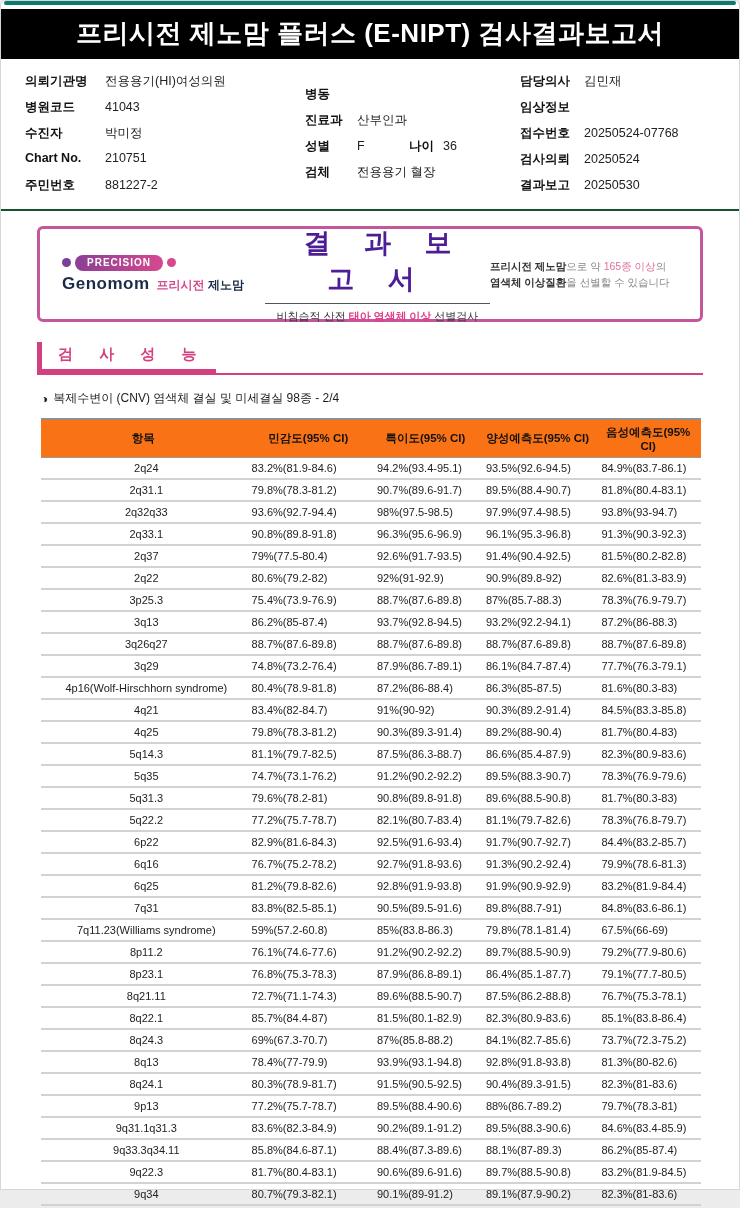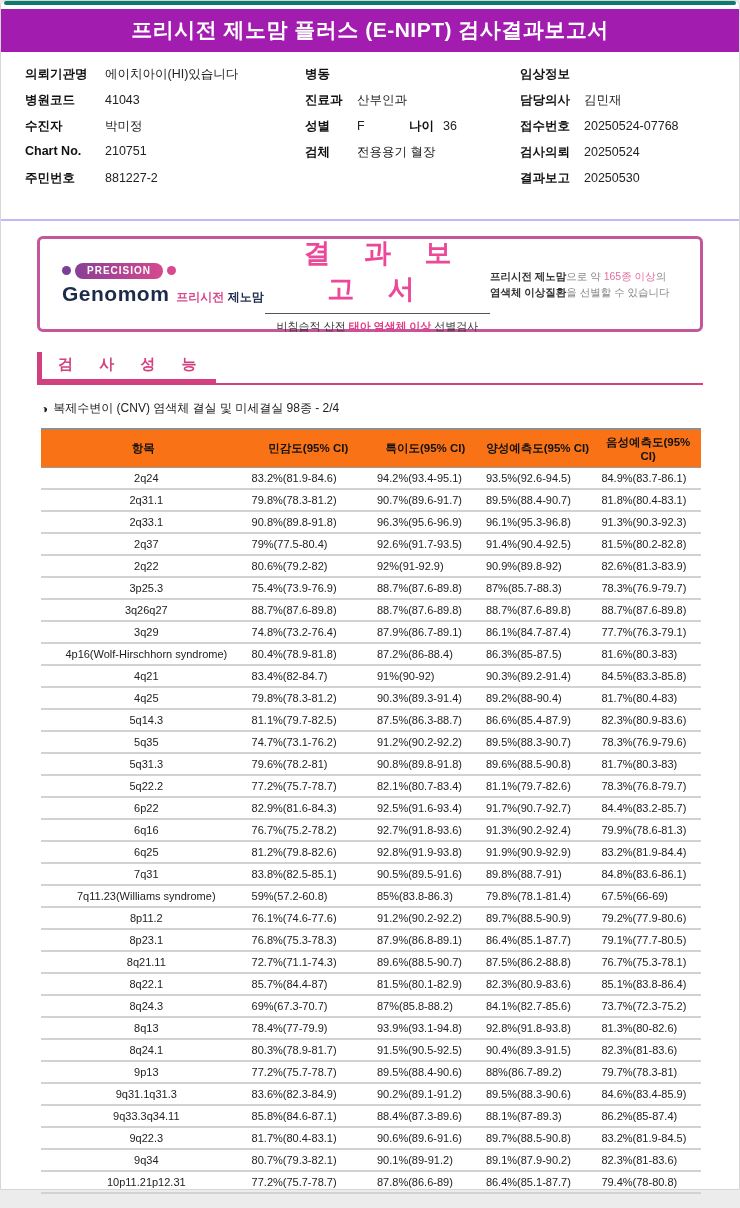--- a/index.html
+++ b/index.html
@@ -12,27 +12,27 @@
   }
   .page {
     width: 740px; height: 1190px;
     background: #fff;
     border: 1px solid #d6d6d6;
     border-radius: 6px 6px 0 0;
     position: relative;
   }
   .top-line { height: 4px; background: #0d7a6e; margin: 0 3px; border-radius: 2px; }
   .title-bar {
-    background: #a21caf; color: #fff;
-    text-align: center; font-size: 21px; font-weight: bold;
+    background: #000000; color: #fff;
+    text-align: center; font-size: 26px; font-weight: bold;
     padding: 7px 0 8px; margin-top: 4px; letter-spacing: 0.5px;
   }
   
   .info-section {
-    display: flex; padding: 11px 24px 26px; border-bottom: 2px solid #c4b5fd;
+    display: flex; padding: 11px 24px 9px; border-bottom: 2px solid #14532d; align-items: center;
   }
   .info-col { display: flex; flex-direction: column; }
   .info-col.c1 { width: 280px; }
   .info-col.c2 { width: 215px; }
   .info-col.c3 { flex: 1; }
   .info-row { display: flex; align-items: baseline; font-size: 12.5px; margin: 3px 0; min-height: 20px; }
   .info-label { font-weight: bold; color: #111; flex-shrink: 0; }
   .c1 .info-label { width: 80px; }
   .c2 .info-label { width: 52px; }
   .c3 .info-label { width: 64px; }
@@ -49,26 +49,26 @@
   .brand-block { width: 205px; }
   .badge-row { display: flex; align-items: center; gap: 4px; }
   .badge-dot { width: 9px; height: 9px; border-radius: 50%; background: #7b3f98; }
   .badge-dot.right { background: #d6498e; }
   .badge-pill {
     background: linear-gradient(90deg, #8a3f96, #d6498e);
     color: #fff; font-size: 10px; font-weight: bold; letter-spacing: 1px;
     border-radius: 9px; padding: 2px 12px 3px;
   }
   .brand-row { margin-top: 3px; display: flex; align-items: baseline; gap: 7px; }
-  .brand-name { font-size: 21px; font-weight: bold; color: #1c2b4a; letter-spacing: 0.5px; text-align: center; }
+  .brand-name { font-size: 17px; font-weight: bold; color: #1c2b4a; letter-spacing: 0.5px; text-align: center; }
   .brand-kr { font-size: 12px; font-weight: bold; }
   .brand-kr .pink { color: #d6498e; }
   .brand-kr .dark { color: #1c2b4a; }
   .report-block { flex: 1; text-align: center; }
-  .report-title { font-size: 27px; font-weight: bold; color: #ec4899; letter-spacing: 13px; text-indent: 13px; }
+  .report-title { font-size: 27px; font-weight: bold; color: #4c1d95; letter-spacing: 13px; text-indent: 13px; }
   .report-rule { width: 225px; height: 1px; background: #555; margin: 6px auto 5px; }
   .report-sub { font-size: 11px; color: #333; }
   .report-sub .pink { color: #e0408a; font-weight: bold; font-family: Liberation Serif, serif; }
   .note-block { width: 190px; font-size: 10.5px; color: #888; line-height: 1.55; }
   .note-block b { color: #333; }
   .note-block .pink { color: #e0709f; }
   
   .section-head { margin: 20px 36px 0; border-bottom: 2px solid #d2407f; }
   .section-label {
     display: inline-block; color: #d2407f; font-weight: bold; font-size: 15px;
@@ -105,21 +105,21 @@
   <div class="top-line"></div>
 
   <div class="title-bar">
     <span>프리시전 제노맘 플러스 (E-NIPT) 검사결과보고서</span>
   </div>
 
   <div class="info-section">
     <div class="info-col c1" id="info-left">
         <div class="info-row">
           <span class="info-label">의뢰기관명</span>
-          <span class="info-value">에이치아이(HI)있습니다</span>
+          <span class="info-value">전용용기(HI)여성의원</span>
         </div>
         <div class="info-row">
           <span class="info-label">병원코드</span>
           <span class="info-value">41043</span>
         </div>
         <div class="info-row">
           <span class="info-label">수진자</span>
           <span class="info-value">박미정</span>
         </div>
         <div class="info-row">
@@ -146,26 +146,26 @@
           <span class="info-label second">나이</span>
           <span class="info-value">36</span>
         </div>
         <div class="info-row">
           <span class="info-label">검체</span>
           <span class="info-value">전용용기 혈장</span>
         </div>
       </div>
     <div class="info-col c3" id="info-right">
         <div class="info-row">
+          <span class="info-label">담당의사</span>
+          <span class="info-value">김민재</span>
+        </div>
+        <div class="info-row">
           <span class="info-label">임상정보</span>
           <span class="info-value"></span>
-        </div>
-        <div class="info-row">
-          <span class="info-label">담당의사</span>
-          <span class="info-value">김민재</span>
         </div>
         <div class="info-row">
           <span class="info-label">접수번호</span>
           <span class="info-value">20250524-07768</span>
         </div>
         <div class="info-row">
           <span class="info-label">검사의뢰</span>
           <span class="info-value">20250524</span>
         </div>
         <div class="info-row">
@@ -226,20 +226,27 @@
           <td>84.9%(83.7-86.1)</td>
         </tr>
         <tr>
           <td class="item">2q31.1</td>
           <td>79.8%(78.3-81.2)</td>
           <td>90.7%(89.6-91.7)</td>
           <td>89.5%(88.4-90.7)</td>
           <td>81.8%(80.4-83.1)</td>
         </tr>
         <tr>
+          <td class="item">2q32q33</td>
+          <td>93.6%(92.7-94.4)</td>
+          <td>98%(97.5-98.5)</td>
+          <td>97.9%(97.4-98.5)</td>
+          <td>93.8%(93-94.7)</td>
+        </tr>
+        <tr>
           <td class="item">2q33.1</td>
           <td>90.8%(89.8-91.8)</td>
           <td>96.3%(95.6-96.9)</td>
           <td>96.1%(95.3-96.8)</td>
           <td>91.3%(90.3-92.3)</td>
         </tr>
         <tr>
           <td class="item">2q37</td>
           <td>79%(77.5-80.4)</td>
           <td>92.6%(91.7-93.5)</td>
@@ -254,20 +261,27 @@
           <td>82.6%(81.3-83.9)</td>
         </tr>
         <tr>
           <td class="item">3p25.3</td>
           <td>75.4%(73.9-76.9)</td>
           <td>88.7%(87.6-89.8)</td>
           <td>87%(85.7-88.3)</td>
           <td>78.3%(76.9-79.7)</td>
         </tr>
         <tr>
+          <td class="item">3q13</td>
+          <td>86.2%(85-87.4)</td>
+          <td>93.7%(92.8-94.5)</td>
+          <td>93.2%(92.2-94.1)</td>
+          <td>87.2%(86-88.3)</td>
+        </tr>
+        <tr>
           <td class="item">3q26q27</td>
           <td>88.7%(87.6-89.8)</td>
           <td>88.7%(87.6-89.8)</td>
           <td>88.7%(87.6-89.8)</td>
           <td>88.7%(87.6-89.8)</td>
         </tr>
         <tr>
           <td class="item">3q29</td>
           <td>74.8%(73.2-76.4)</td>
           <td>87.9%(86.7-89.1)</td>

